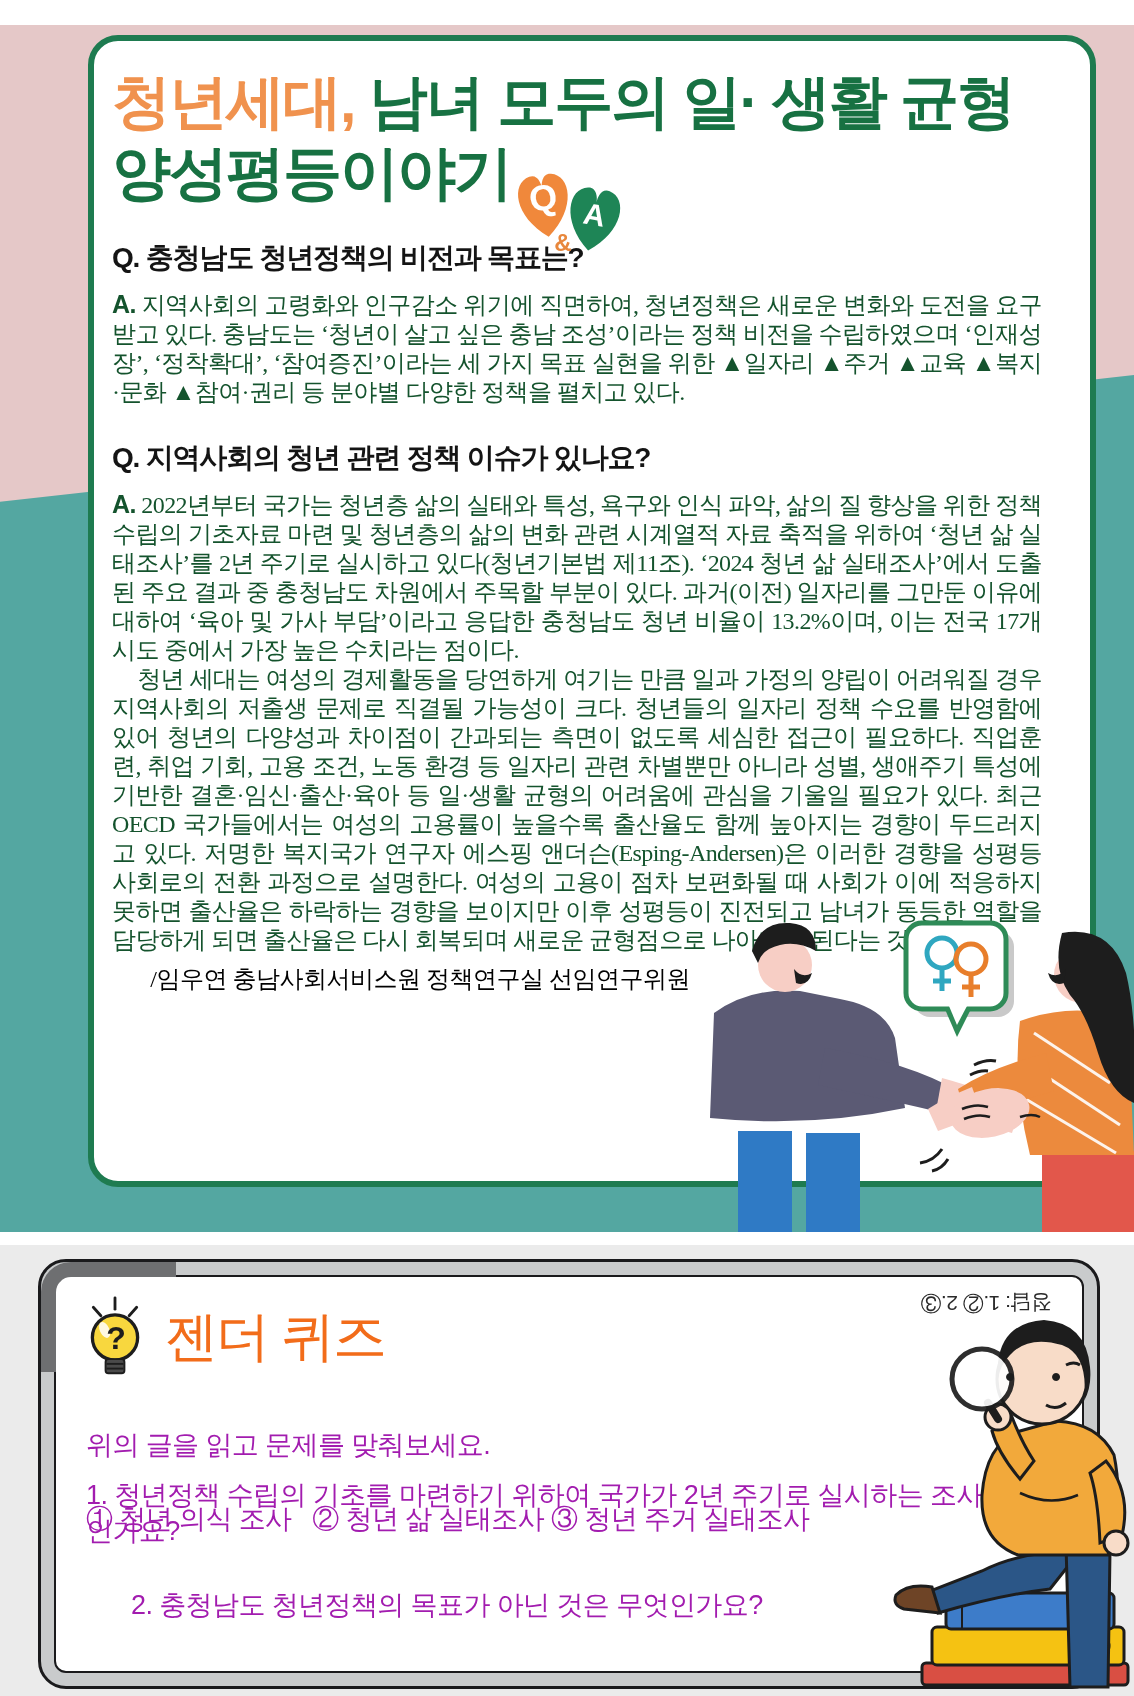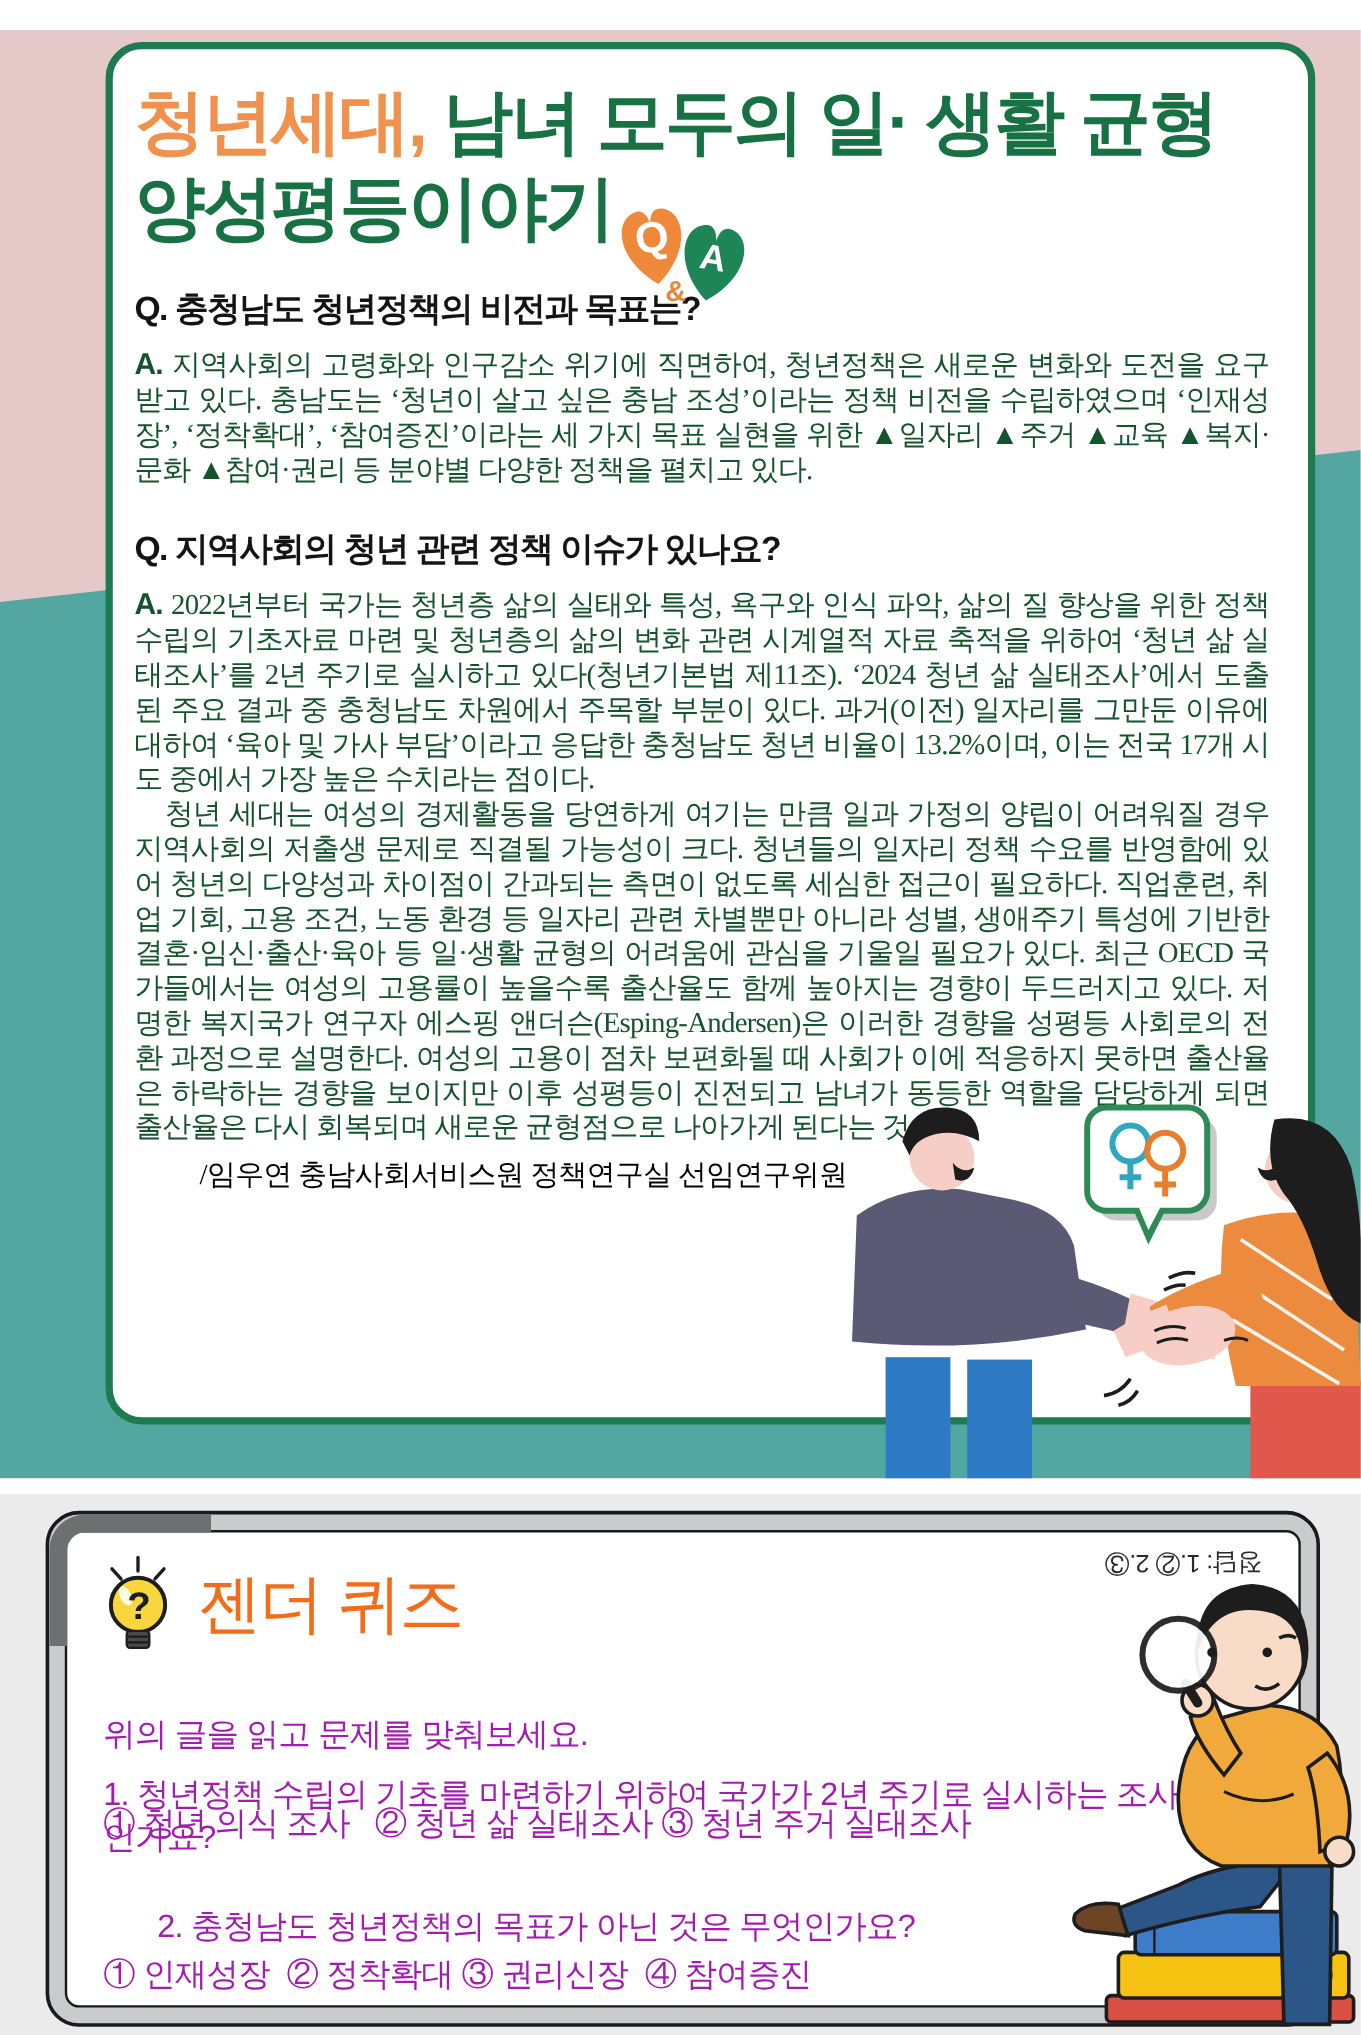--- a/index.html
+++ b/index.html
@@ -7,21 +7,21 @@
     width:1134px;height:1696px;position:relative;overflow:hidden;
     background:#ffffff;font-family:"Liberation Sans",sans-serif;
   }
   
   .hero{position:absolute;top:25px;left:0;width:1134px;height:1207px;background:#E5C8C8;}
   .hero::after{content:"";position:absolute;inset:0;background:#54A7A1;
     clip-path:polygon(0 39.5%,100% 29%,100% 100%,0 100%);}
   
   .card{position:absolute;left:88px;top:10px;width:1008px;height:1152px;box-sizing:border-box;
     background:#fff;border:6px solid #1E7B50;border-radius:30px;z-index:2;
-    padding:26px 32px 0 10px;overflow:hidden;}
+    padding:26px 48px 0 10px;overflow:hidden;}
   .main-title{font-weight:bold;font-size:59px;line-height:1.2;letter-spacing:-2px;
     margin:0 0 30px 8px;}
   .t-orange{color:#F0924E;}
   .t-green{color:#177142;}
   .qa-badge{position:absolute;left:408px;top:118px;width:132px;height:102px;}
   .q-head{font-size:28px;font-weight:bold;letter-spacing:-1.2px;color:#141414;margin:0 0 13px 8px;}
   .body-p{font-family:"Liberation Serif",serif;font-size:24px;line-height:29px;
     text-align:justify;color:#14532d;letter-spacing:-0.6px;margin:0 0 0 8px;}
   .a-label{font-family:"Liberation Sans",sans-serif;font-weight:bold;font-size:25px;}
   .mb-a1{margin-bottom:32px;}
@@ -176,21 +176,20 @@
           <line x1="26" y1="76" x2="44" y2="76" stroke="#1d1d1d" stroke-width="2"></line>
           <line x1="26" y1="81" x2="44" y2="81" stroke="#1d1d1d" stroke-width="2"></line>
         </svg>
         <div class="quiz-title">젠더 퀴즈</div>
       </div>
 
       <div class="quiz-text quiz-intro">위의 글을 읽고 문제를 맞춰보세요.</div>
       <div class="quiz-text q1-text">1. 청년정책 수립의 기초를 마련하기 위하여 국가가 2년 주기로 실시하는 조사는 무엇인가요?</div>
       <div class="quiz-text q1-opts">① 청년 의식 조사   ② 청년 삶 실태조사 ③ 청년 주거 실태조사</div>
       <div class="quiz-text q2-text">2. 충청남도 청년정책의 목표가 아닌 것은 무엇인가요?</div>
-      <div class="quiz-text q2-opts">① 인재성장  ② 정착확대 ③ 권리신장  ④ 참여증진</div>
     </div>
   </div>
 
   <svg class="quiz-illus" viewBox="0 0 268 414">
 
     <g stroke="#1d1d1d" stroke-width="3">
       <rect x="52" y="380" width="206" height="22" rx="4" fill="#D94F43"></rect>
       <rect x="62" y="344" width="192" height="38" rx="5" fill="#F5C212"></rect>
       <circle cx="228" cy="363" r="11" fill="#ffffff"></circle>
       <rect x="76" y="310" width="168" height="36" rx="5" fill="#3D7CC9"></rect>

